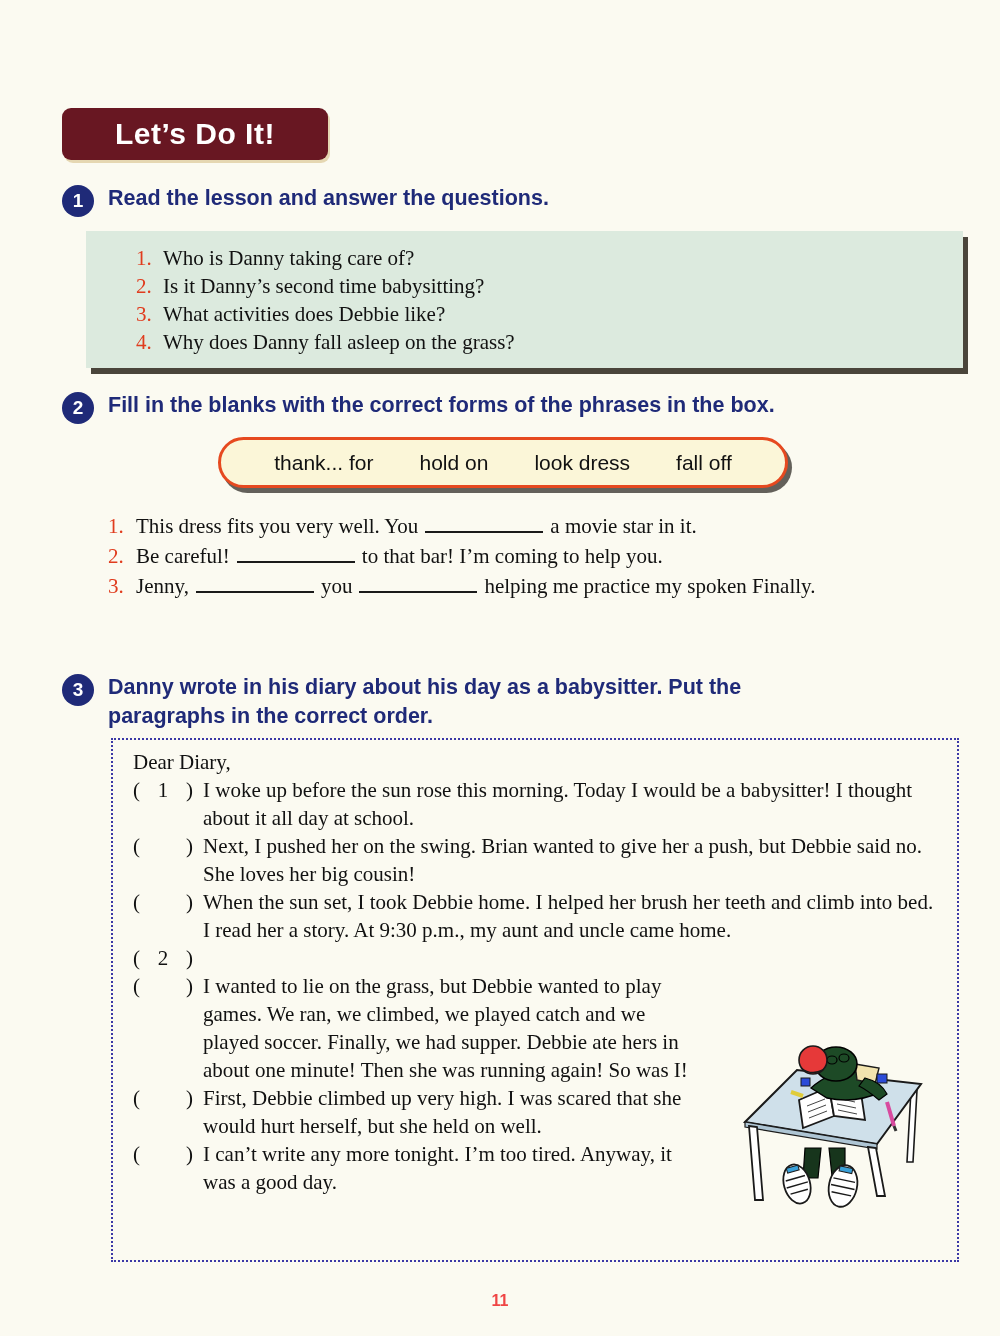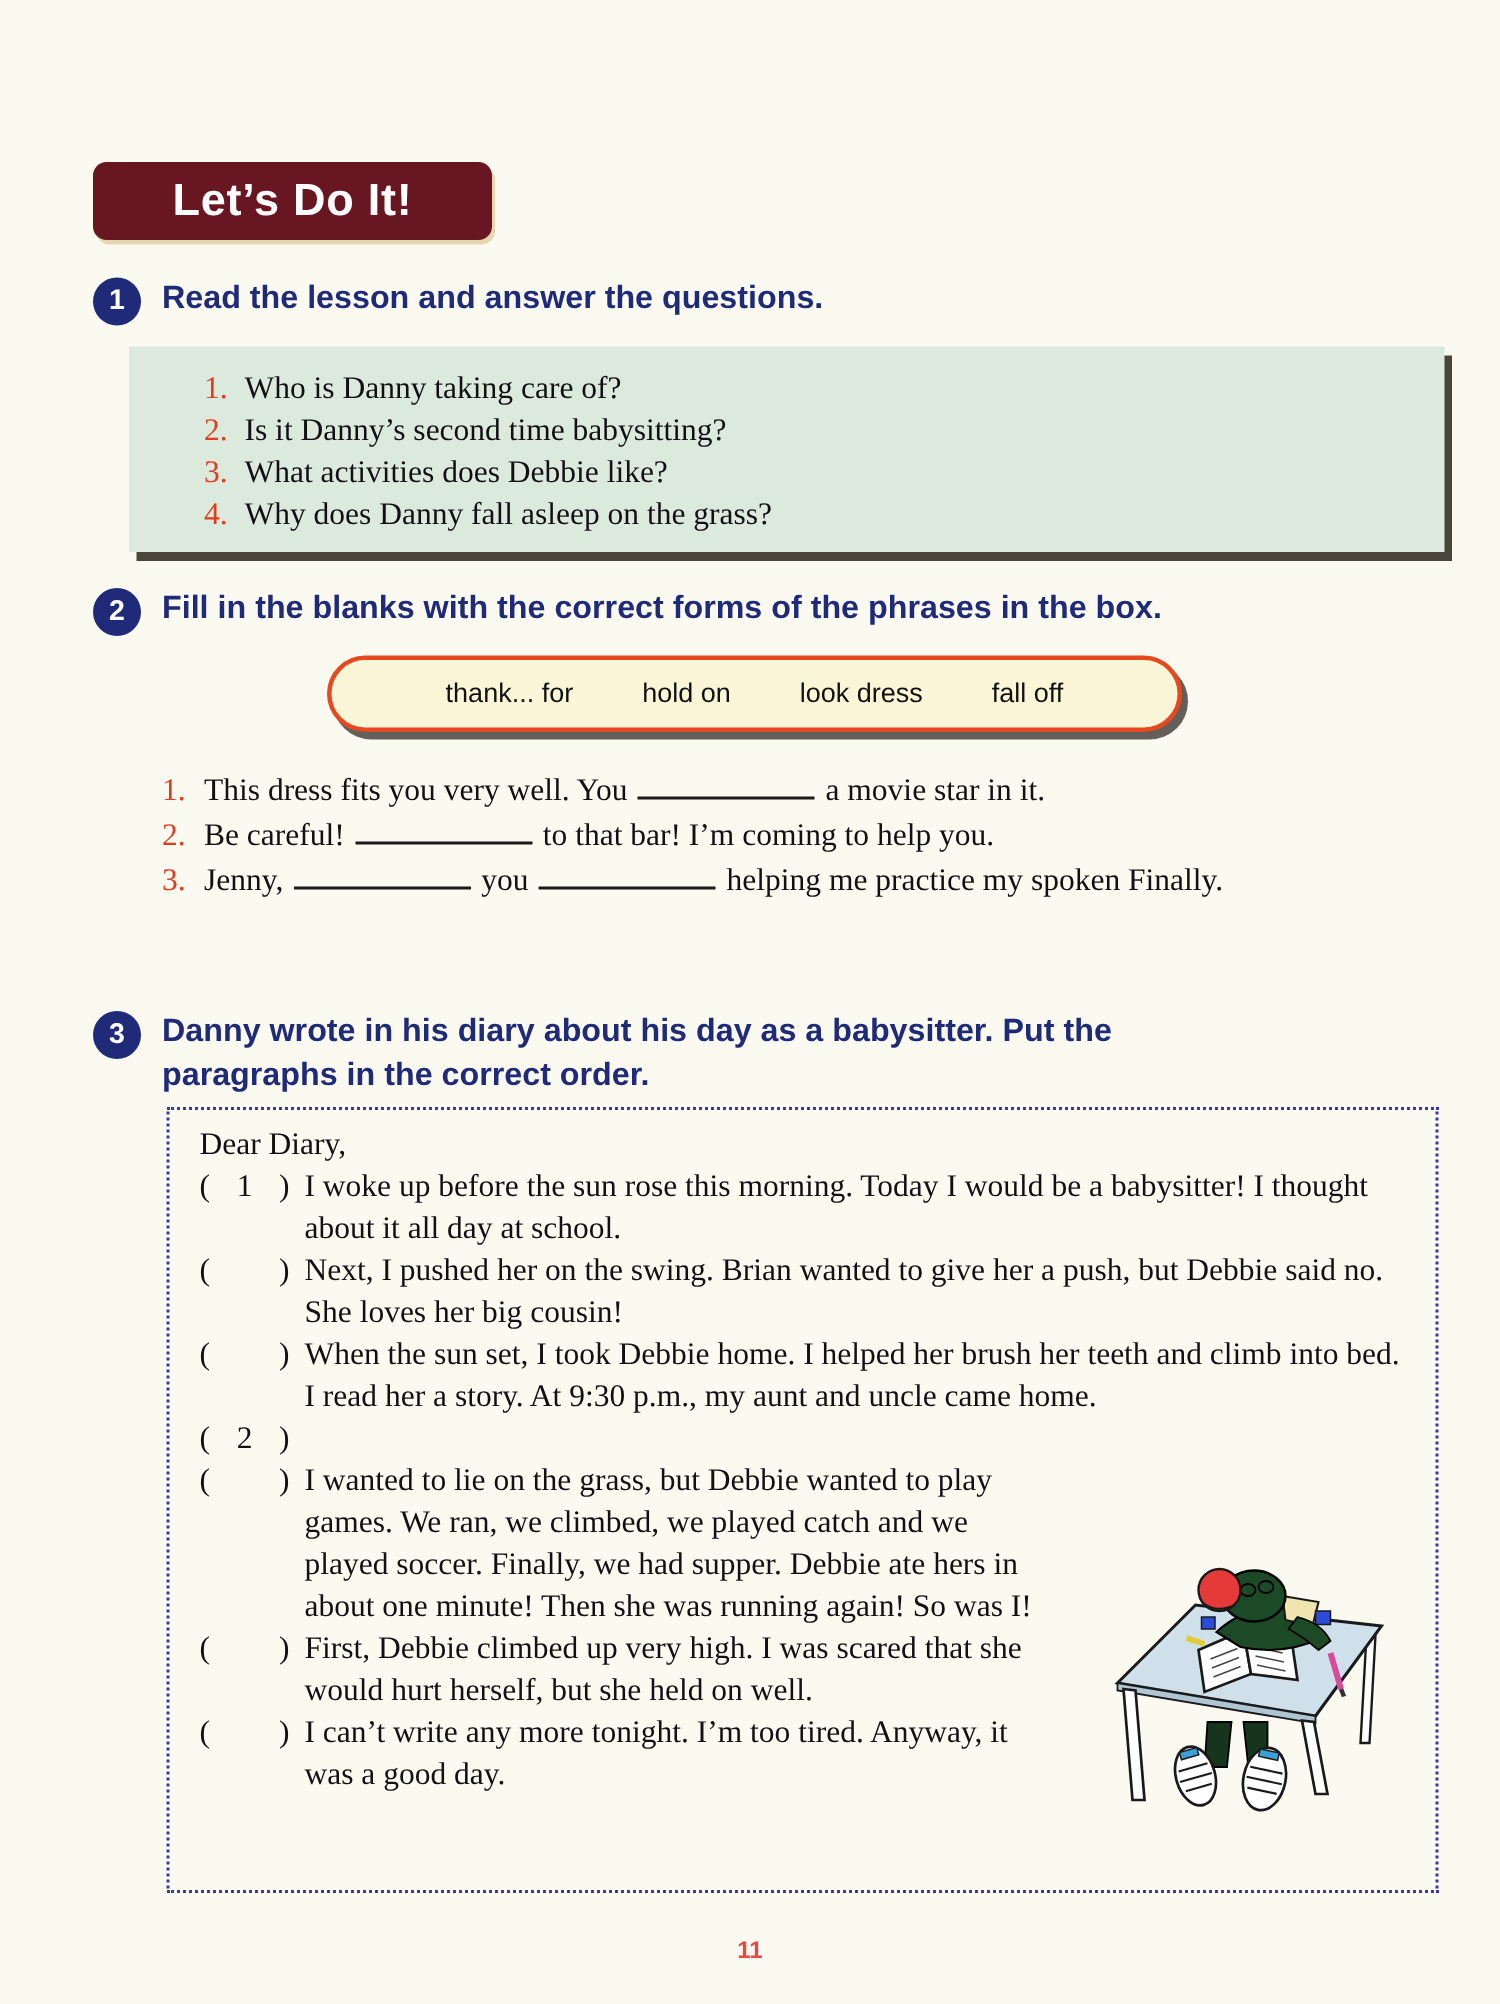--- a/index.html
+++ b/index.html
@@ -54,21 +54,21 @@
   .q-num { color:#e03c1e; display:inline-block; width:27px; }
   
   .pill {
     position:absolute; left:218px; top:437px; width:570px; height:51px;
     background:#fbf6d8;
     border:3px solid #e6491f;
     border-radius:26px;
     box-shadow:4px 5px 0 #63605a;
     display:flex; align-items:center; justify-content:center; gap:46px;
     font-family:"Liberation Sans", sans-serif;
-    font-size:18px; color:#111;
+    font-size:21px; color:#111;
   }
   
   .fill-list { position:absolute; left:108px; top:512px; width:806px; }
   .fitem {
     font-size:21px; line-height:28px;
     padding-left:28px; text-indent:-28px;
     margin-bottom:2px;
   }
   .f-num { color:#e03c1e; display:inline-block; width:28px; text-indent:0; }
   .blank {

